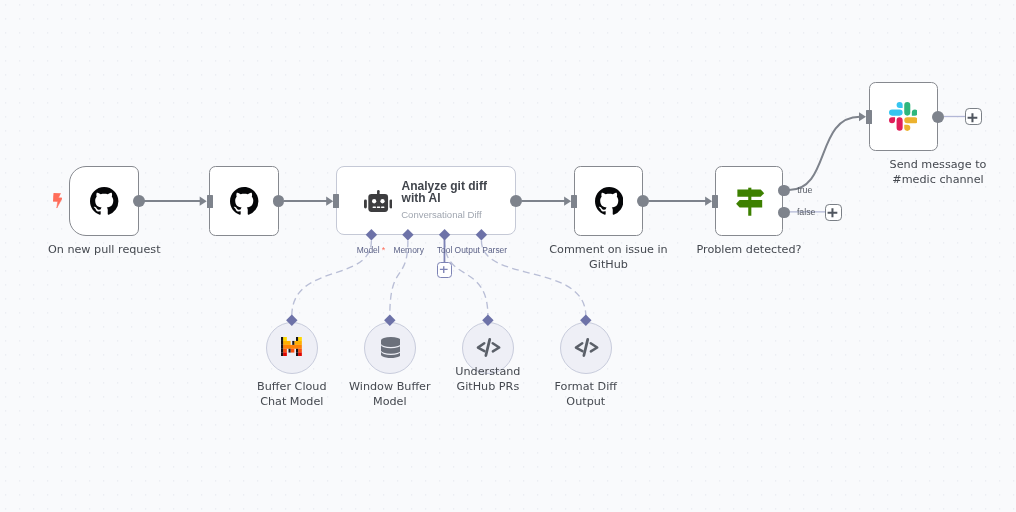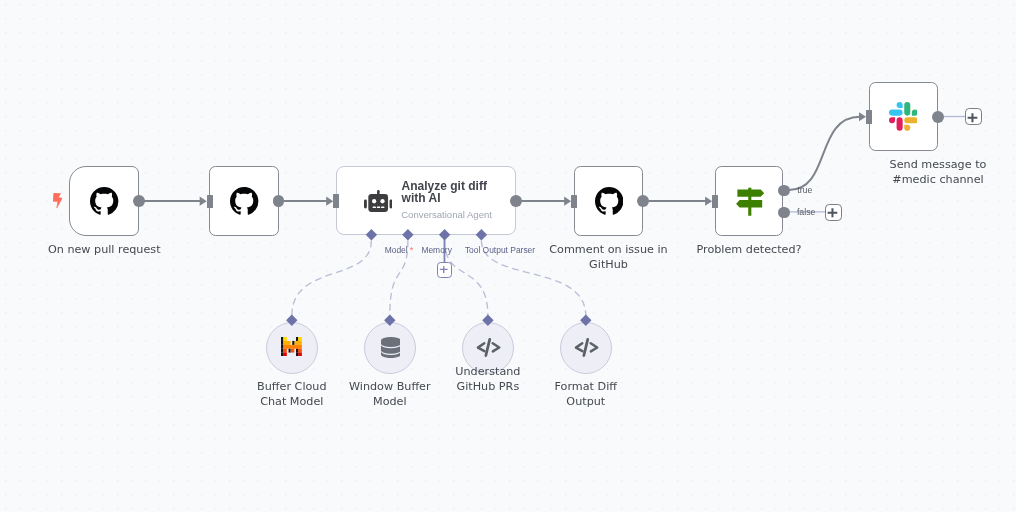--- a/index.html
+++ b/index.html
@@ -24,21 +24,21 @@
   .port-in{position:absolute;width:5.85px;height:13.55px;background:#7e838c;border-radius:0.5px;}
 
   .subcircle{position:absolute;box-sizing:border-box;width:52px;height:52px;border-radius:50%;
              background:#eeeff6;border:1px solid #c8ccdc;}
   .slabel{position:absolute;text-align:center;color:#44484f;font-family:"DejaVu Sans",sans-serif;font-size:11.2px;line-height:15px;white-space:pre;}
 
   .plusbox{position:absolute;box-sizing:border-box;width:15.85px;height:15.5px;border-radius:3.6px;
            border:1.5px solid #7d83b5;background:#fff;}
   .plusbox.grey{border:1.55px solid #7a7f86;width:17.3px;height:17.4px;border-radius:4.2px;}
 
-  .conn-label{position:absolute;color:#5c6287;font-size:8.45px;white-space:nowrap;line-height:10px;margin-left:28px;}
+  .conn-label{position:absolute;color:#5c6287;font-size:8.45px;white-space:nowrap;line-height:10px;}
   .io-label{position:absolute;color:#555a63;font-size:8.8px;white-space:nowrap;}
 </style>
 </head>
 <body>
 
 <div id="canvas">
 
   <svg class="dotgrid" width="1016" height="512">
     <defs>
         <pattern id="dots" width="14" height="14" patternUnits="userSpaceOnUse" patternTransform="translate(5.2,4.4)">
@@ -106,21 +106,21 @@
       <g fill="#ffffff">
         <circle cx="10.15" cy="11.24" r="2.15"></circle>
         <circle cx="18.5" cy="11.24" r="2.15"></circle>
         <rect x="8.63" y="16.57" width="3.3" height="1.47" rx="0.5"></rect>
         <rect x="12.85" y="16.57" width="3.31" height="1.47" rx="0.5"></rect>
         <rect x="17.08" y="16.57" width="3.3" height="1.47" rx="0.5"></rect>
       </g>
     </svg>
     <div class="atitle" style="position:absolute;left:64.9px;top:13.3px;font-size:12px;font-weight:bold;color:#41454c;line-height:12px;white-space:pre;">Analyze git diff
 with AI</div>
-    <div class="asub" style="position:absolute;left:64.5px;top:42.1px;font-size:9.55px;color:#a0a6b0;line-height:12px;">Conversational Agent</div>
+    <div class="asub" style="position:absolute;left:64.5px;top:42.1px;font-size:9.55px;color:#a0a6b0;line-height:12px;">Conversational Diff</div>
     <div class="port-in" style="left:-3.5px;top:27.3px;"></div>
     <div class="port-dot" style="left:173.3px;top:28.1px;"></div>
   </div>
 
   <svg width="1016" height="512" viewBox="0 0 1016 512" style="position:absolute;left:0;top:0;pointer-events:none;">
     <g fill="#6d72a8">
       <path d="M371.4 229 L377.1 234.7 L371.4 240.4 L365.7 234.7 Z"></path>
       <path d="M407.9 229 L413.6 234.7 L407.9 240.4 L402.2 234.7 Z"></path>
       <path d="M444.6 229 L450.3 234.7 L444.6 240.4 L438.9 234.7 Z"></path>
       <path d="M481.4 229 L487.1 234.7 L481.4 240.4 L475.7 234.7 Z"></path>

